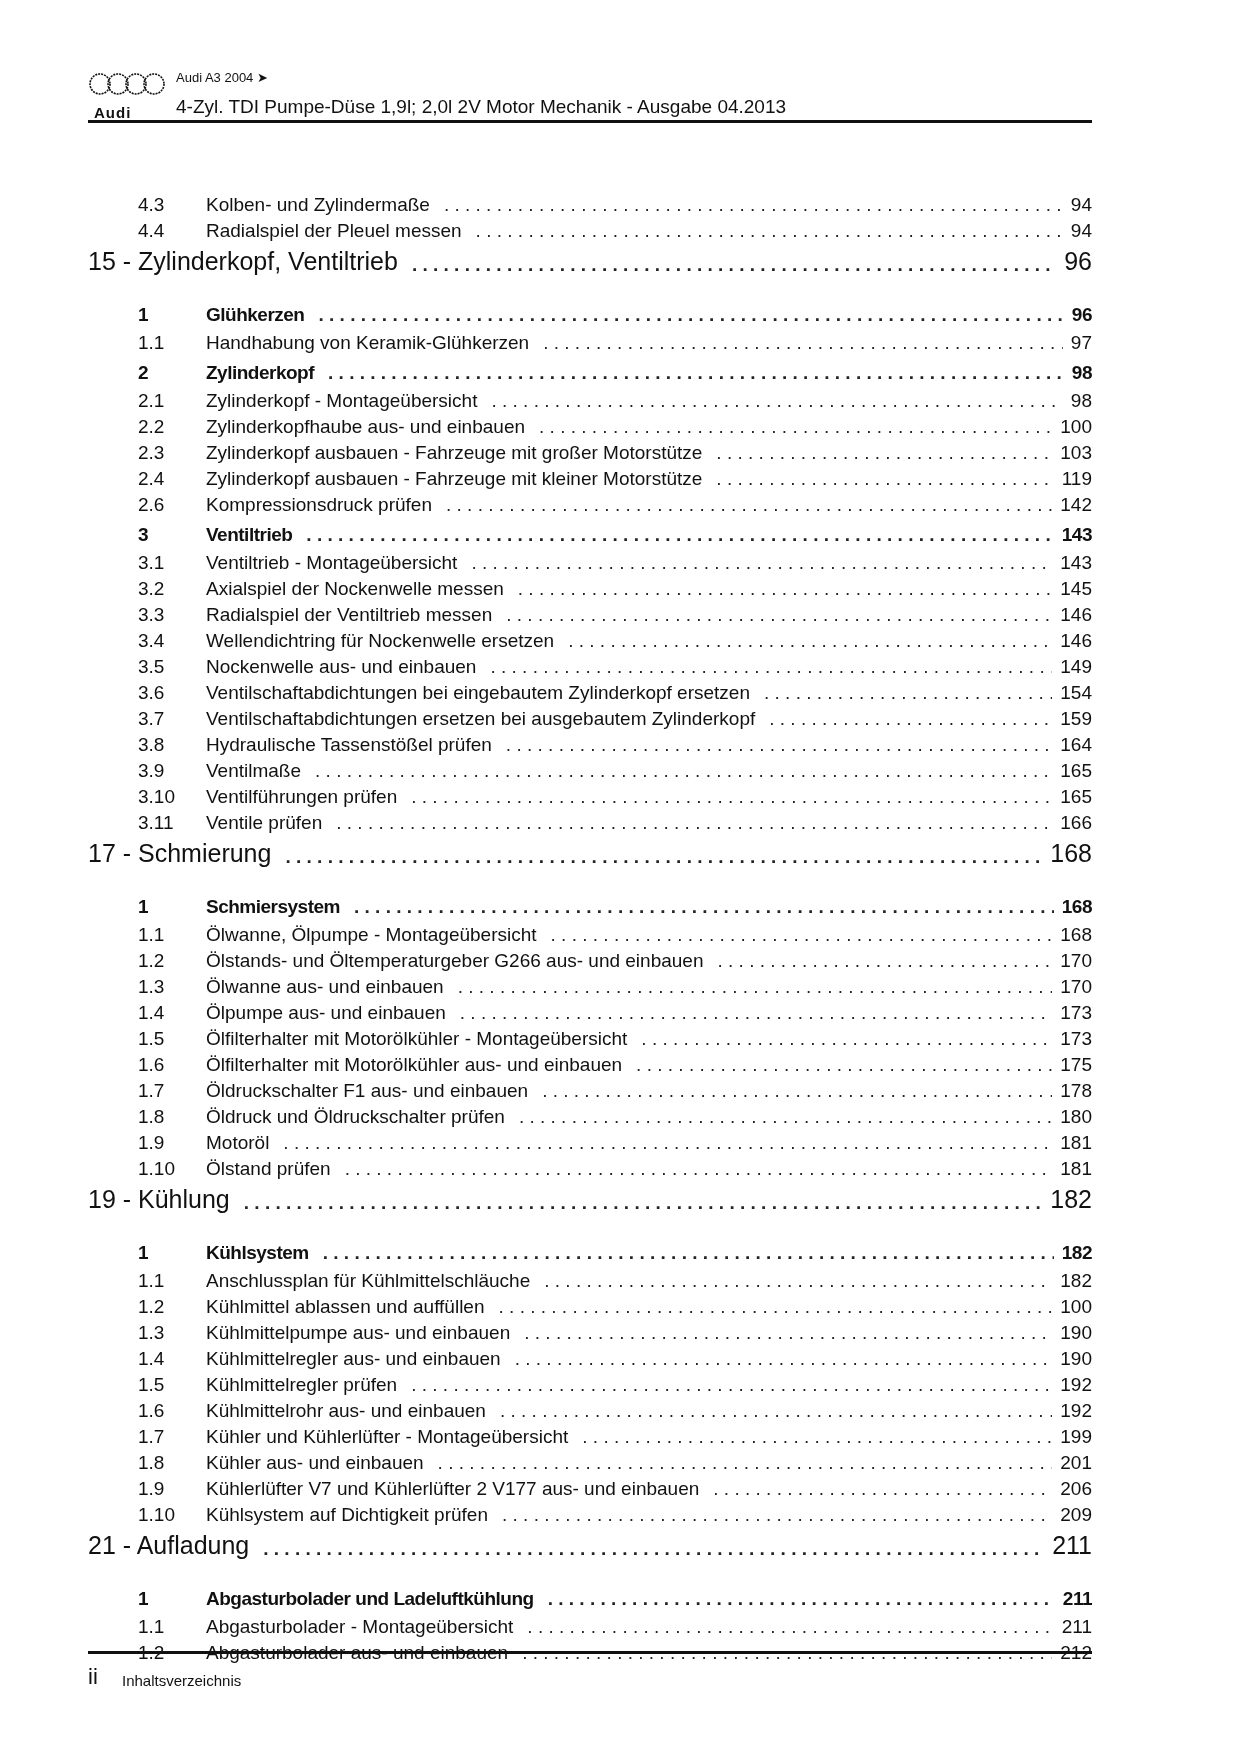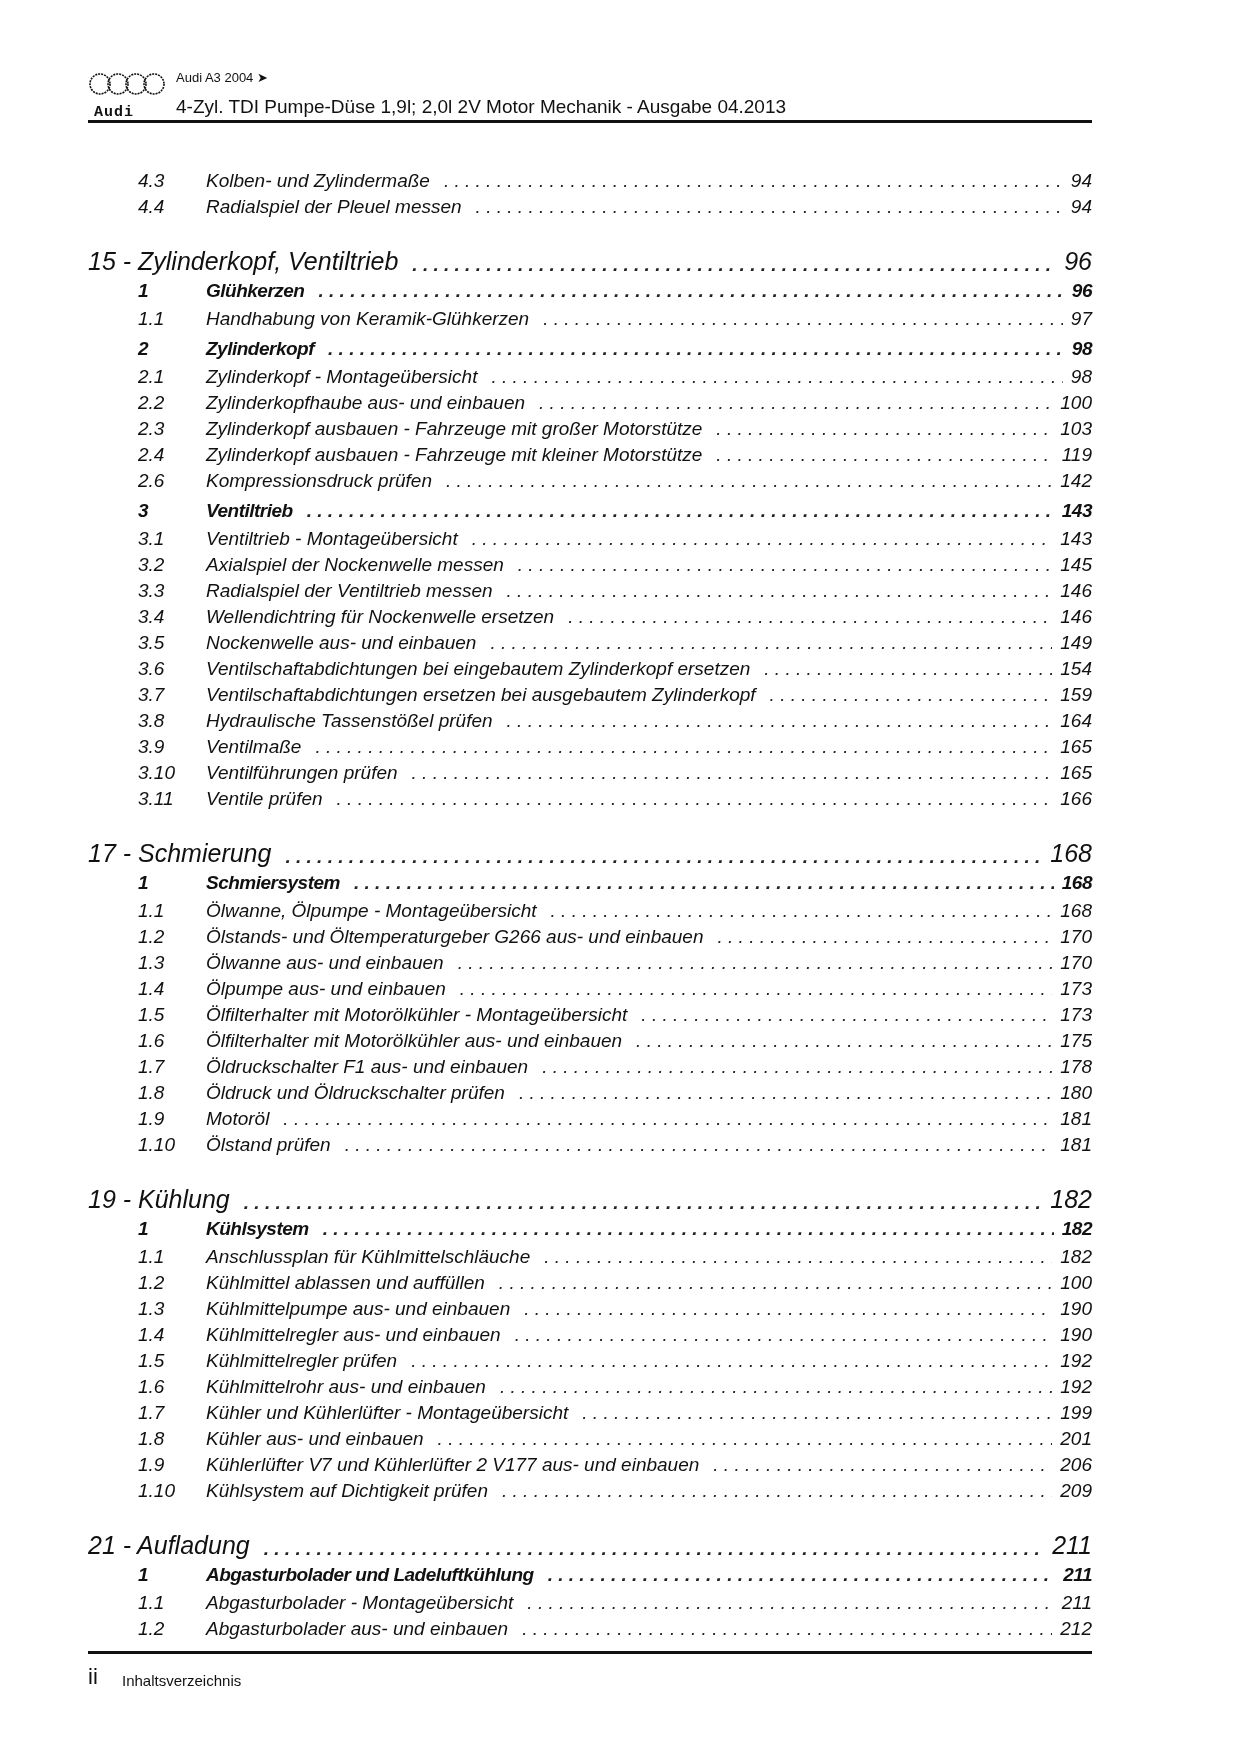--- a/index.html
+++ b/index.html
@@ -2,29 +2,29 @@
 <html><head>
   <meta charset="utf-8">
   <style>
     html, body { margin: 0; padding: 0; background: #ffffff; }
     body {
       width: 1240px; height: 1754px; position: relative; overflow: hidden;
       font-family: "Liberation Sans", sans-serif; color: #111111;
     }
     .header { position: absolute; left: 88px; top: 68px; width: 1004px; }
     .logo-rings { position: absolute; left: 0; top: 4px; width: 78px; height: 24px; }
-    .logo-word { position: absolute; left: 6px; top: 36px; font-weight: bold; font-size: 15px; letter-spacing: 1px; font-family: Liberation Mono, monospace; }
+    .logo-word { position: absolute; left: 6px; top: 36px; font-weight: bold; font-size: 15px; letter-spacing: 1px; font-family: Liberation Sans, sans-serif; }
     .hdr-l1 { position: absolute; left: 88px; top: 2px; font-size: 13px; white-space: nowrap; }
     .hdr-l2 { position: absolute; left: 88px; top: 28px; font-size: 19px; white-space: nowrap; }
     .hdr-rule { position: absolute; left: 0; top: 52px; width: 1004px; height: 3px; background: #111; }
 
-    .toc { position: absolute; left: 88px; top: 170px; width: 1004px; font-style: italic; }
+    .toc { position: absolute; left: 88px; top: 170px; width: 1004px; }
     .row { position: relative; display: flex; align-items: baseline; white-space: nowrap; }
     .row .num { flex: 0 0 auto; }
-    .row .title { flex: 0 0 auto; }
+    .row .title { flex: 0 0 auto; margin-top: 24px; }
     .row .dots { flex: 1 1 auto; overflow: hidden; margin: 0 8px 0 14px; letter-spacing: 0; color: #222; }
     .row .dots::after { content: ". . . . . . . . . . . . . . . . . . . . . . . . . . . . . . . . . . . . . . . . . . . . . . . . . . . . . . . . . . . . . . . . . . . . . . . . . . . . . . . . . . . . . . . . . . . . . . . . . . . . . . . . . . . . . . . . . . . . . . . . . . . . . . . . . . . . . ."; }
     .row .page { flex: 0 0 auto; text-align: right; }
 
     .sub { height: 26px; font-size: 19px; padding-left: 50px; }
     .sub .num { width: 68px; }
     .sec { height: 28px; font-size: 19px; padding-left: 50px; font-weight: bold; letter-spacing: -0.5px; margin-top: 4px; }
     .sec .num { width: 68px; }
     .chap { height: 44px; font-size: 25px; align-items: flex-end; margin-top: 10px; }
     .chap .dots { font-size: 19px; letter-spacing: 0; }

